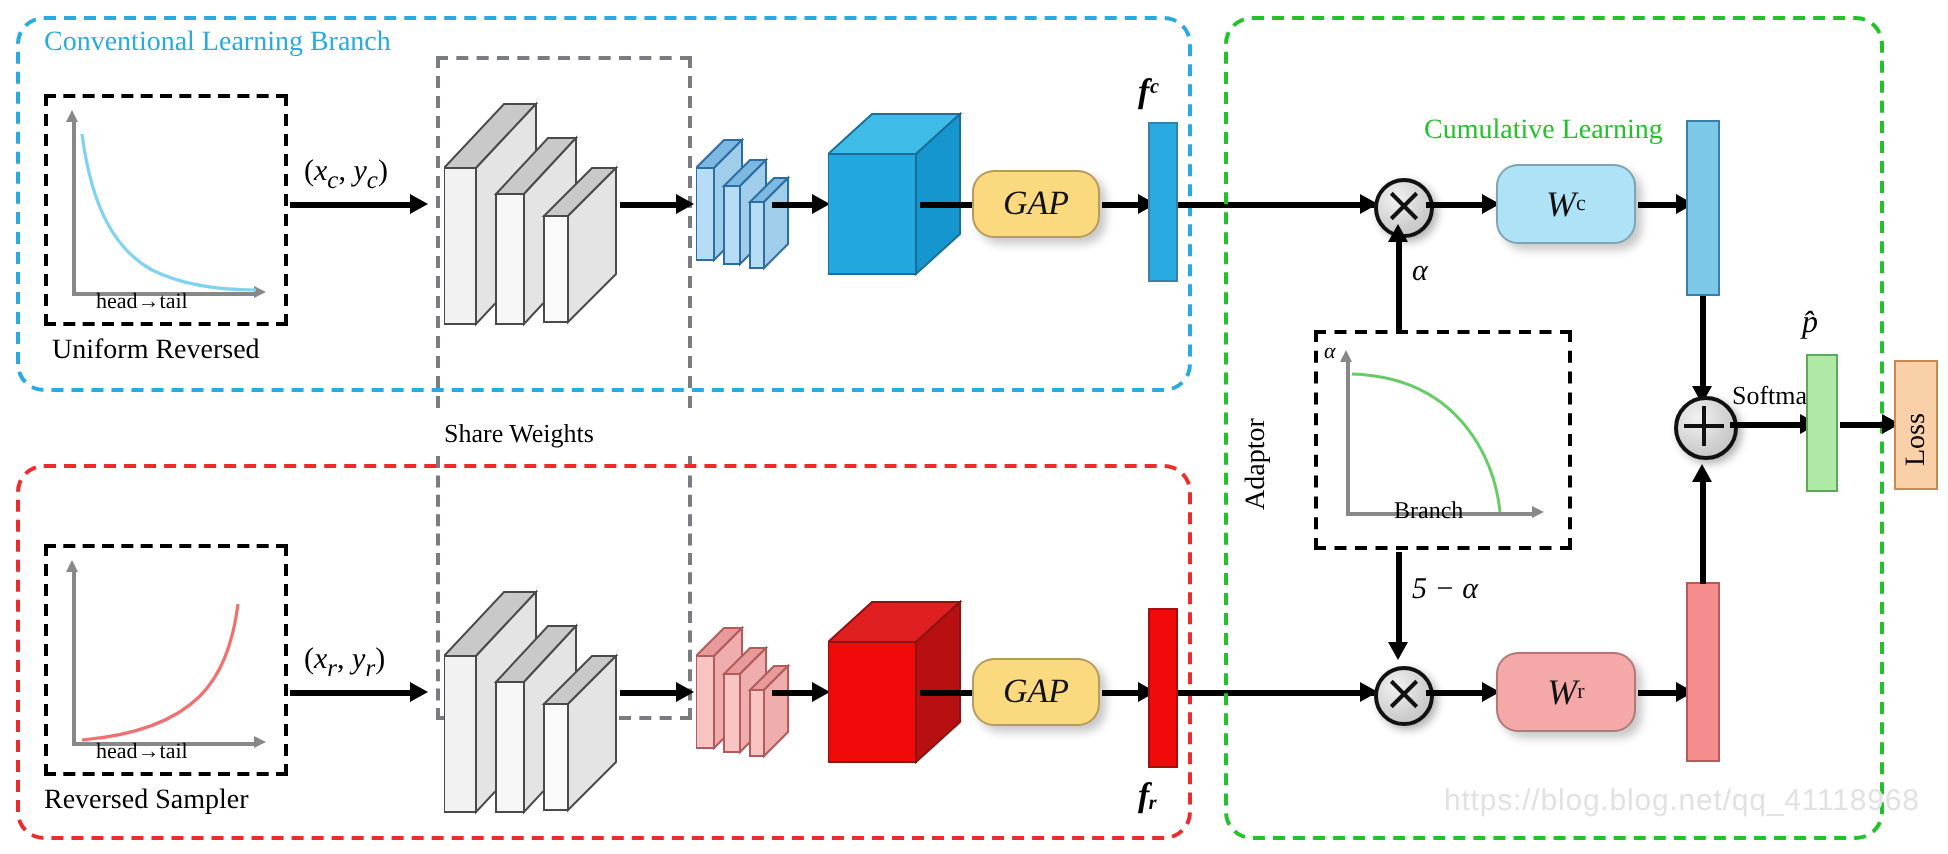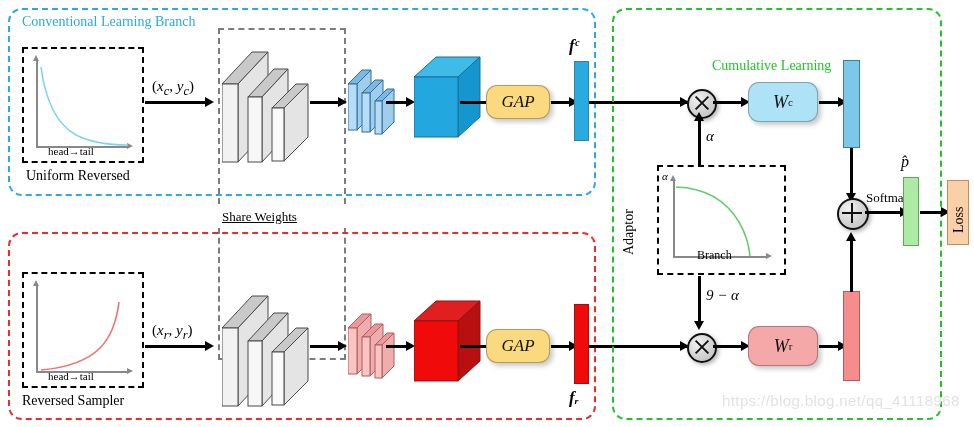--- a/index.html
+++ b/index.html
@@ -129,21 +129,21 @@
   <div class="aline" style="left:551px;top:101px;width:21px;height:2.5px;"></div>
   <div class="ahead-r" style="left:569px;top:97px;"></div>
 
   <div class="bar" style="left:574px;top:61px;width:15px;height:80px;background:#29ABE2;"></div>
   <div class="lbl" style="left:569px;top:36px;font-size:17px;font-weight:bold;font-style:italic;"><span>fᶜ</span></div>
 
   <div class="aline" style="left:589px;top:101px;width:98px;height:2.5px;"></div>
   <div class="ahead-r" style="left:680px;top:97px;"></div>
 
   <div class="abs" style="left:218px;top:228px;width:128px;height:132px;border:2px dashed #7b7b83;border-top:none;box-sizing:border-box;"></div>
-  <div class="lbl" style="left:222px;top:209px;font-size:13px;text-decoration:underline;">Share Weights</div>
+  <div class="lbl" style="left:222px;top:209px;font-size:13px;">Share Weights</div>
 
   <div class="branch" style="left:8px;top:232px;width:588px;height:188px;border-color:#EE2B2B;"></div>
 
   <div class="plotbox" style="left:22px;top:272px;width:122px;height:116px;">
     <div class="axis-y" style="left:12px;top:12px;height:86px;"></div>
     <div class="arrowhead-u" style="left:9px;top:6px;"></div>
     <div class="axis-x" style="left:12px;top:97px;width:92px;"></div>
     <div class="arrowhead-r" style="left:103px;top:94px;"></div>
     <svg class="abs" style="left:0;top:0;" width="122" height="116">
       <path d="M17,96 C40,94 62,88 76,74 C88,62 93,44 95,28" fill="none" stroke="#F07070" stroke-width="1.6"></path>
@@ -248,21 +248,21 @@
     <svg class="abs" style="left:0;top:0;" width="129" height="110">
       <path d="M17,20 C48,21 68,35 80,55 C87,67 90,79 91,89" fill="none" stroke="#66CC66" stroke-width="1.5"></path>
     </svg>
   </div>
   <div class="lbl" style="left:662px;top:170px;font-size:11px;font-style:italic;">α</div>
   <div class="lbl" style="left:697px;top:248px;font-size:12px;">Branch</div>
   <div class="lbl" style="left:621px;top:255px;font-size:14px;transform:rotate(-90deg);transform-origin:left top;">Adaptor</div>
 
   <div class="aline" style="left:698px;top:276px;width:2.5px;height:48px;"></div>
   <div class="ahead-d" style="left:694px;top:321px;"></div>
-  <div class="lbl" style="left:706px;top:287px;font-size:15px;font-style:italic;">9 − α</div>
+  <div class="lbl" style="left:706px;top:287px;font-size:15px;font-style:italic;">5 − α</div>
 
   <div class="circ" style="left:687px;top:333px;width:26px;height:26px;">
     <i style="left:4px;top:11px;width:18px;height:2px;transform:rotate(45deg);"></i>
     <i style="left:4px;top:11px;width:18px;height:2px;transform:rotate(-45deg);"></i>
   </div>
 
   <div class="aline" style="left:713px;top:345px;width:30px;height:2.5px;"></div>
   <div class="ahead-r" style="left:741px;top:341px;"></div>
 
   <div class="opbox" style="left:748px;top:326px;width:70px;height:40px;background:#F4A8A8;font-size:18px;color:#111;">

